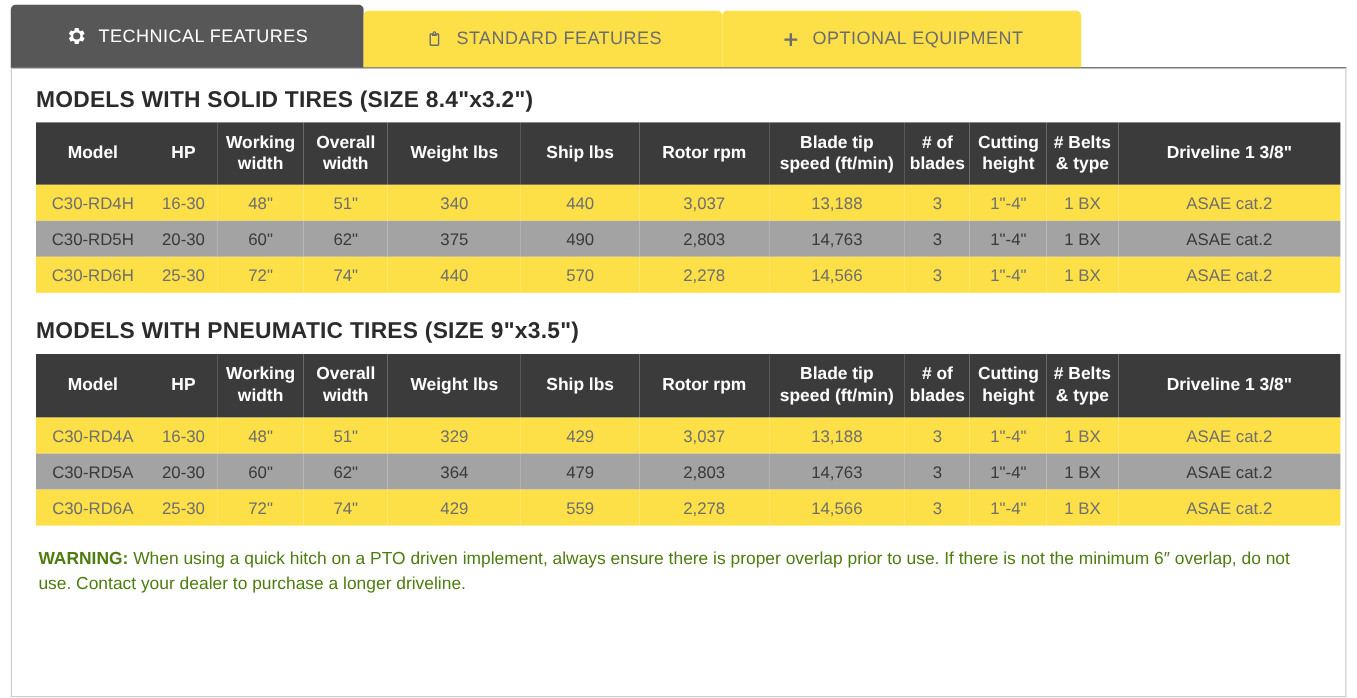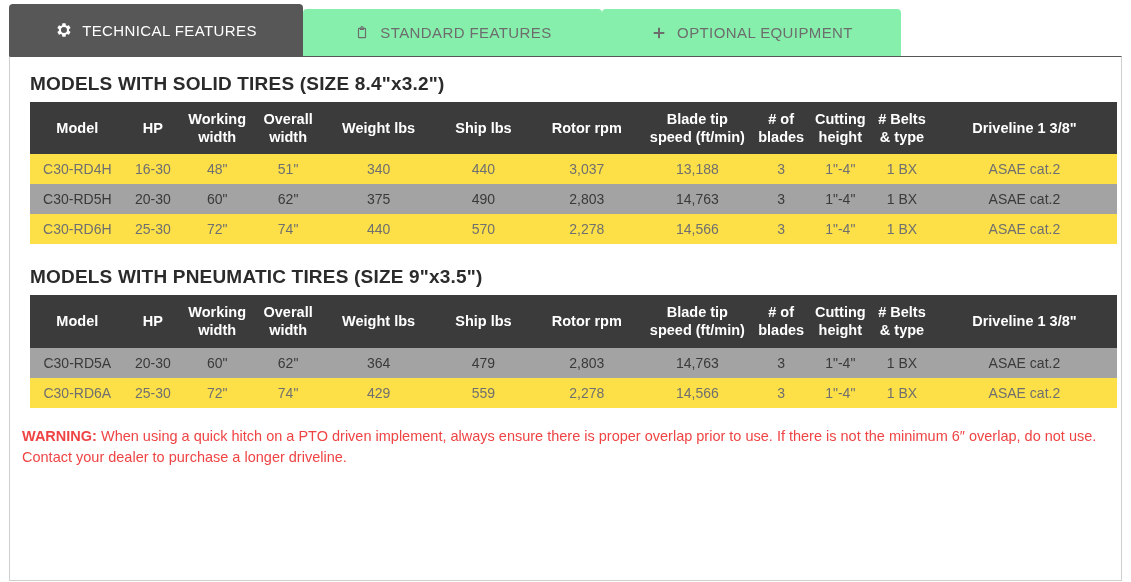--- a/index.html
+++ b/index.html
@@ -44,21 +44,21 @@
     box-sizing: border-box;
     user-select: none;
   }
   .tab.active {
     background: #575757;
     color: #ffffff;
     width: 294px;
     height: 52px;
   }
   .tab.inactive {
-    background: #86efac;
+    background: #fde047;
     color: #6d6d6d;
     width: 299px;
   }
   .tab .ticon {
     display: inline-flex;
     width: 17px;
     height: 17px;
     align-items: center;
     justify-content: center;
     flex: 0 0 auto;
@@ -122,24 +122,24 @@
   .c-wl { width: 108px; }
   .c-sl { width: 96px; }
   .c-rpm { width: 105px; }
   .c-bts { width: 110px; }
   .c-blades { width: 53px; }
   .c-ch { width: 62px; }
   .c-belts { width: 58px; }
   .c-dl { width: 180px; }
 
   .warning {
-    margin: 18px 10px 0 0;
+    margin: 18px 10px 0 10px;
     font-size: 14.5px;
     line-height: 1.5;
-    color: #ef4444;
+    color: #4d7c0f;
     max-width: 1100px;
   }
   .warning b { font-weight: bold; }
 </style>
 </head>
 <body>
 
 <div class="page">
 
   <div class="tabs">
@@ -318,20 +318,34 @@
             <span>height</span>
           </th>
           <th>
             <span># Belts</span><br>
             <span>&amp; type</span>
           </th>
           <th>Driveline 1 3/8"</th>
         </tr>
       </thead>
       <tbody>
+        <tr class="odd">
+          <td class="model">C30-RD4A</td>
+          <td>16-30</td>
+          <td>48"</td>
+          <td>51"</td>
+          <td>329</td>
+          <td>429</td>
+          <td>3,037</td>
+          <td>13,188</td>
+          <td>3</td>
+          <td>1"-4"</td>
+          <td>1 BX</td>
+          <td>ASAE cat.2</td>
+        </tr>
         <tr class="even">
           <td class="model">C30-RD5A</td>
           <td>20-30</td>
           <td>60"</td>
           <td>62"</td>
           <td>364</td>
           <td>479</td>
           <td>2,803</td>
           <td>14,763</td>
           <td>3</td>

